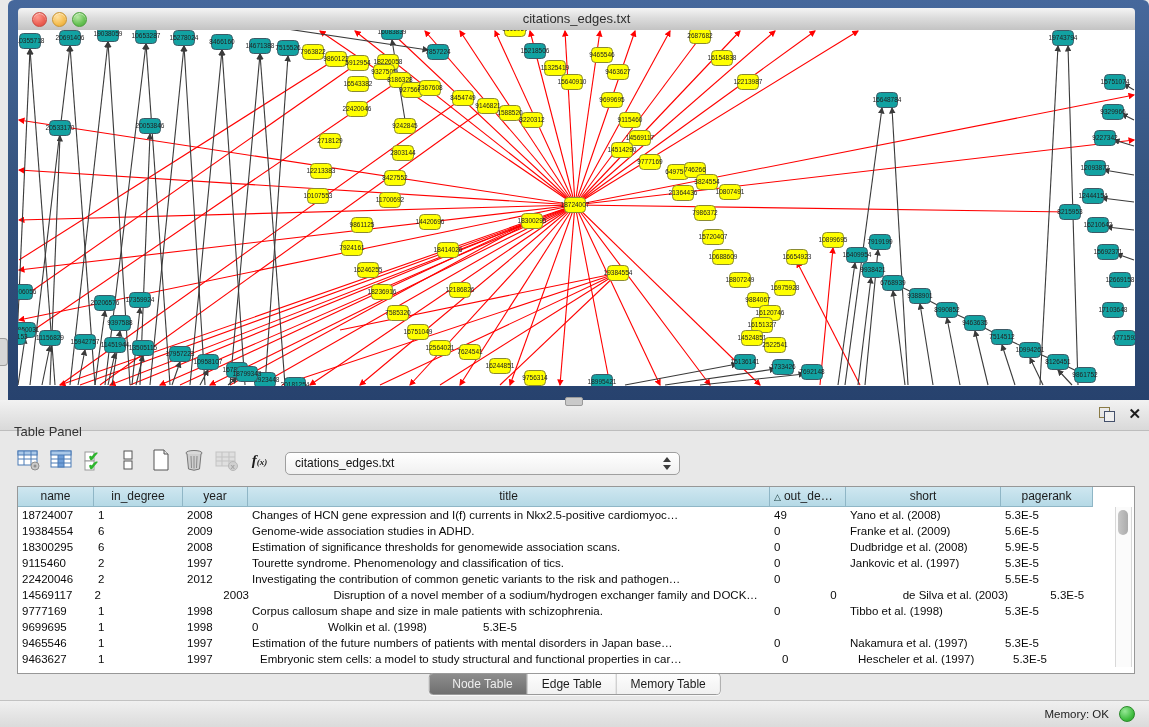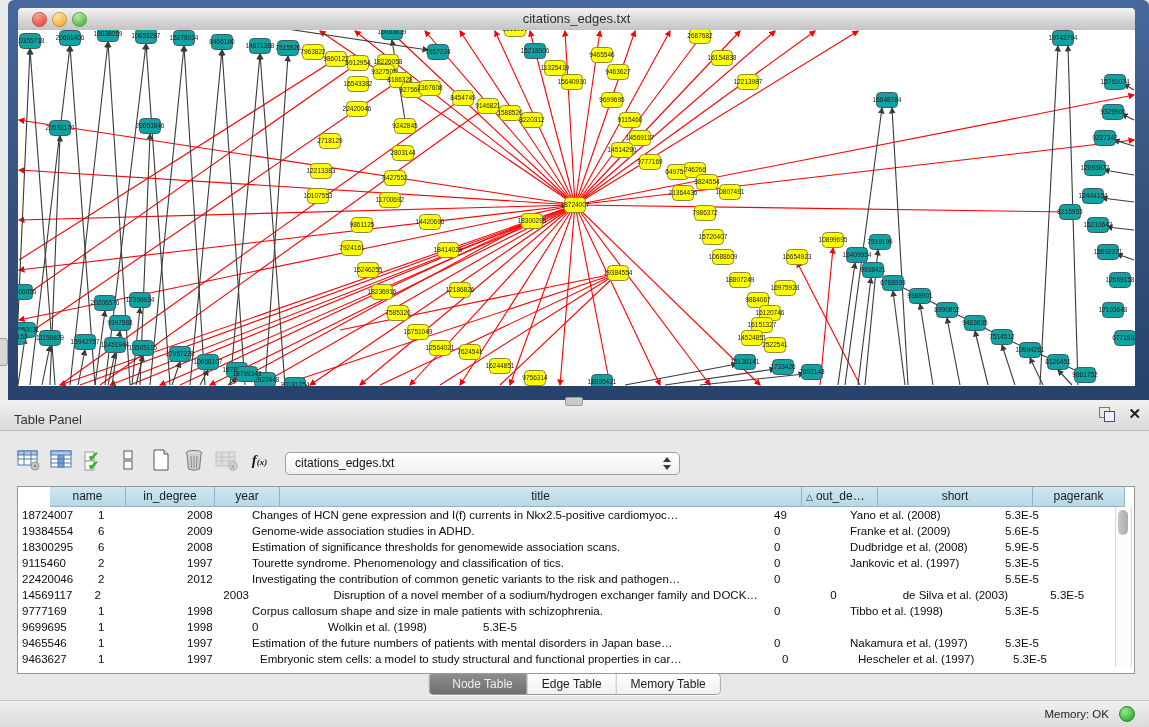--- a/index.html
+++ b/index.html
@@ -19,21 +19,21 @@
   #tl-zoom{left:54px;background:radial-gradient(circle at 35% 30%,#b7e8a5,#67c254 60%,#4aa73c);border:1px solid #49a038;}
   #net-title{position:absolute;left:0;right:0;top:3px;text-align:center;font-size:13px;color:#2e2e2e;}
   #net-canvas{position:absolute;left:10px;top:30px;width:1117px;height:356px;background:#ffffff;overflow:hidden;}
   #net-svg{display:block;}
   #panel-grip{position:absolute;left:0;top:338px;width:7px;height:26px;background:#d6d6d6;border:1px solid #9d9d9d;border-left:none;border-radius:0 4px 4px 0;}
 
   
   #table-panel{position:absolute;left:0;top:400px;width:1149px;height:327px;background:#e8e8e8;}
   #panel-header{position:absolute;left:0;top:0;width:100%;height:30px;
     background:linear-gradient(180deg,#f2f2f2,#d9d9d9);border-bottom:1px solid #bdbdbd;}
-  #panel-title{position:absolute;left:14px;top:12px;font-size:13px;color:#333;text-align:right;}
+  #panel-title{position:absolute;left:14px;top:24px;font-size:13px;color:#333;text-align:right;}
   #divider-grip{position:absolute;left:565px;top:-3px;width:16px;height:7px;background:#c9c9c9;border:1px solid #9a9a9a;border-radius:2px;}
   #float-icon{position:absolute;right:34px;top:7px;width:16px;height:15px;}
   #float-icon .sq1{position:absolute;left:0;top:0;width:9px;height:9px;border:1.5px solid #8a7a45;background:transparent;}
   #float-icon .sq2{position:absolute;right:0;bottom:0;width:9px;height:9px;border:1.5px solid #44506b;background:#efefef;}
   #close-icon{position:absolute;right:8px;top:5px;font-size:15px;font-weight:bold;color:#1d1d1d;line-height:18px;}
 
   
   #toolbar{position:absolute;left:16px;top:46px;height:28px;display:flex;align-items:center;gap:8px;}
   .tool{width:25px;height:26px;position:relative;display:flex;align-items:center;justify-content:center;}
   .tool svg{display:block;}
@@ -41,21 +41,21 @@
   #fx-icon small{font-size:9px;font-weight:bold;}
   #table-select{position:absolute;left:285px;top:52px;width:393px;height:21px;
     background:linear-gradient(180deg,#ffffff,#f0f0f0);border:1px solid #9f9f9f;border-radius:5px;}
   #table-select .val{position:absolute;left:9px;top:3px;font-size:12px;color:#111;}
   #table-select .steppers{position:absolute;right:8px;top:4px;width:8px;height:13px;}
   #table-select .up{position:absolute;top:0;left:0;width:0;height:0;border-left:4px solid transparent;border-right:4px solid transparent;border-bottom:5px solid #3c3c3c;}
   #table-select .dn{position:absolute;bottom:0;left:0;width:0;height:0;border-left:4px solid transparent;border-right:4px solid transparent;border-top:5px solid #3c3c3c;}
 
   
   #grid{position:absolute;left:17px;top:86px;width:1116px;height:186px;background:#fff;border:1px solid #979797;}
-  #grid-header{position:absolute;left:0;top:0;height:18px;display:flex;padding-left:32px;}
+  #grid-header{position:absolute;left:0;top:0;height:18px;display:flex;}
   .hcell{box-sizing:border-box;height:20px;background:linear-gradient(180deg,#cfe7f0,#b5d9e6);
     border-right:1px solid #8fb6c6;border-bottom:1px solid #8fb6c6;
     font-size:12px;color:#1c1c1c;text-align:center;line-height:19px;overflow:hidden;white-space:nowrap;}
   .hcell.sorted{text-align:left;padding-left:4px;}
   .sort-glyph{font-size:9px;color:#133;padding-right:3px;}
   #grid-body{position:absolute;left:0;top:20px;right:0;bottom:0;}
   .trow{display:flex;height:16px;}
   .tcell{box-sizing:border-box;padding-left:4px;font-size:11.5px;color:#0a0a0a;line-height:16px;overflow:hidden;white-space:nowrap;}
   #vscroll{position:absolute;right:2px;top:20px;width:15px;height:160px;background:#fbfbfb;border-left:1px solid #d8d8d8;border-right:1px solid #d8d8d8;}
   #vthumb{position:absolute;left:2px;top:3px;width:10px;height:25px;border-radius:5px;background:linear-gradient(90deg,#c6c6c6,#ababab);}

